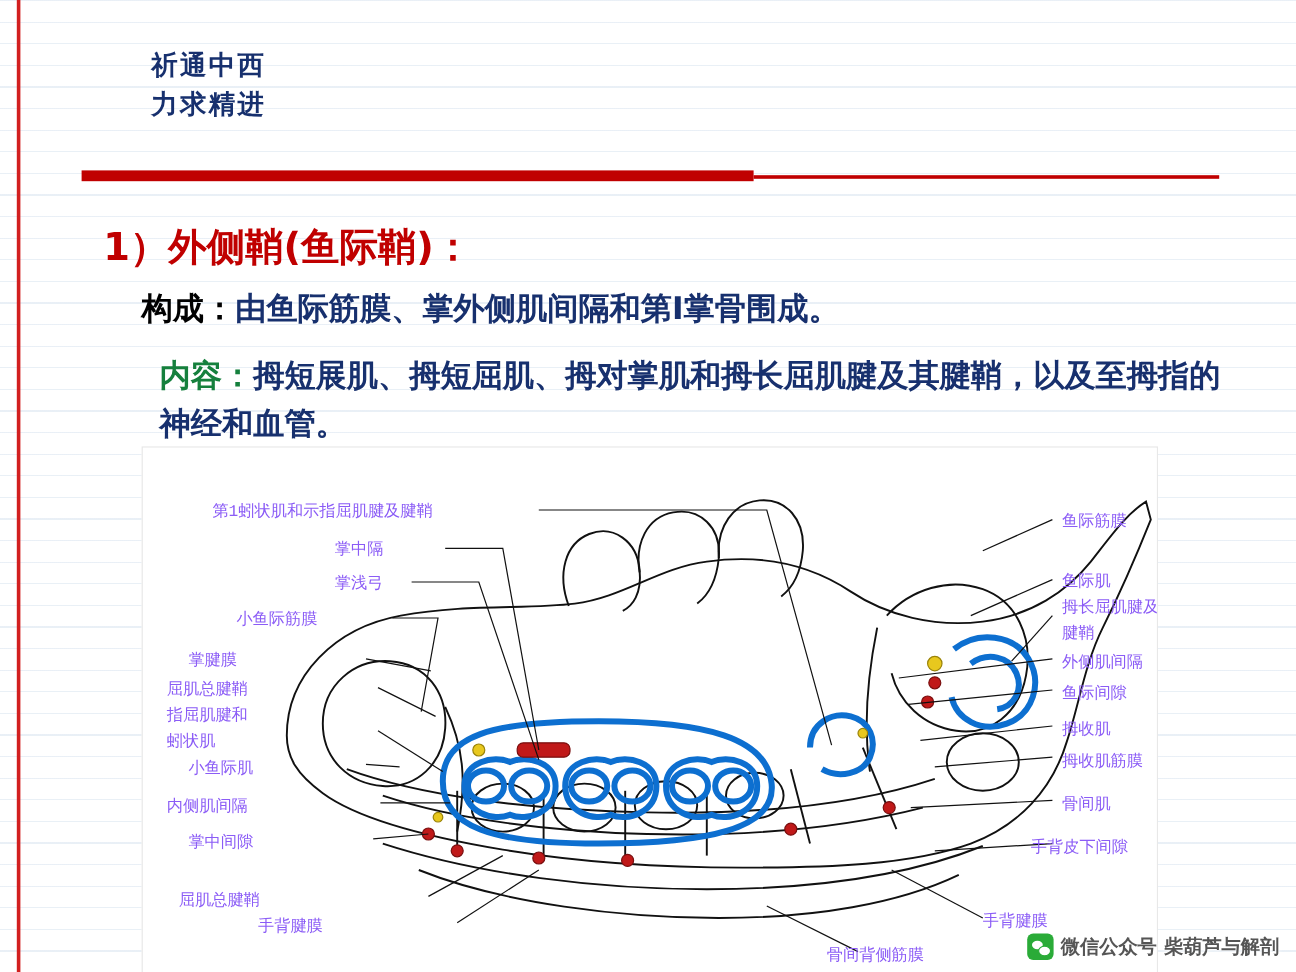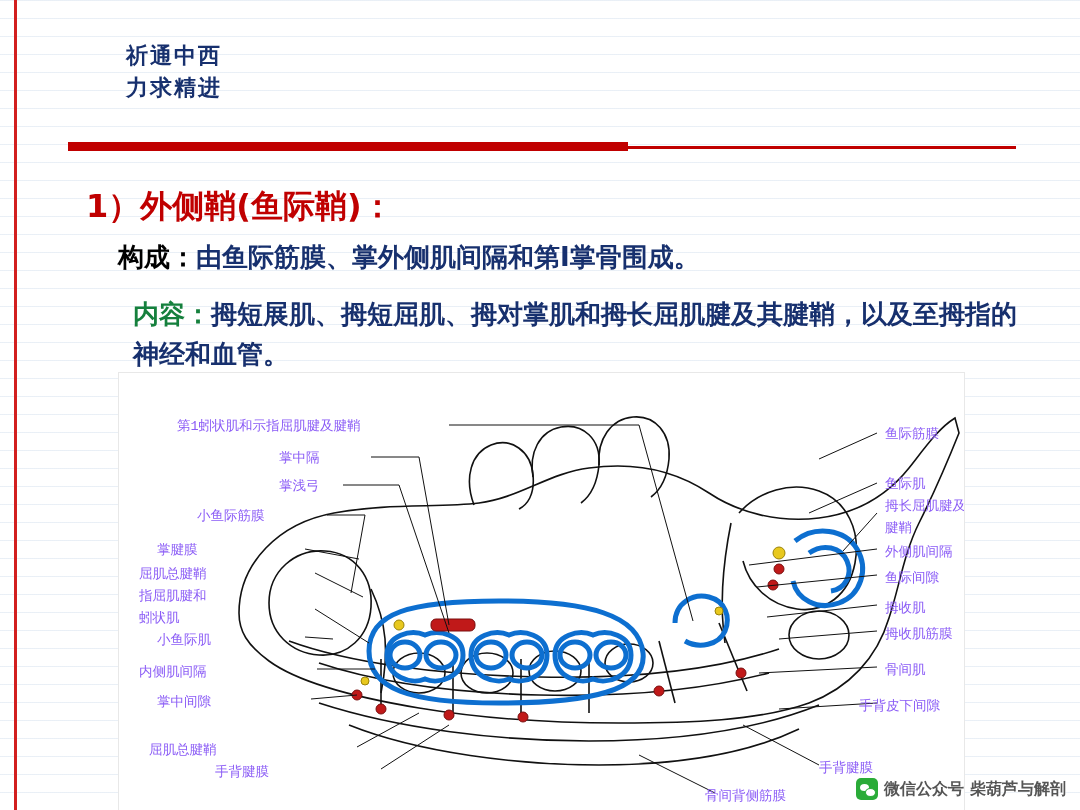--- a/index.html
+++ b/index.html
@@ -249,20 +249,20 @@
   <div class="fig-label" style="left:766px;top:102px;">鱼际肌</div>
   <div class="fig-label" style="left:766px;top:124px;">拇长屈肌腱及</div>
   <div class="fig-label" style="left:766px;top:146px;">腱鞘</div>
   <div class="fig-label" style="left:766px;top:170px;">外侧肌间隔</div>
   <div class="fig-label" style="left:766px;top:196px;">鱼际间隙</div>
   <div class="fig-label" style="left:766px;top:226px;">拇收肌</div>
   <div class="fig-label" style="left:766px;top:252px;">拇收肌筋膜</div>
   <div class="fig-label" style="left:766px;top:288px;">骨间肌</div>
   <div class="fig-label" style="left:740px;top:324px;">手背皮下间隙</div>
   <div class="fig-label" style="left:700px;top:386px;">手背腱膜</div>
-  <div class="fig-label" style="left:586px;top:414px;">骨间背侧筋膜</div>
+  <div class="fig-label" style="left:570px;top:414px;">骨间背侧筋膜</div>
 </div>
 
 <div class="watermark">
   <span class="wechat-ico"></span>
   <span>微信公众号</span>
   <span>柴葫芦与解剖</span>
 </div>
 
 </body></html>

